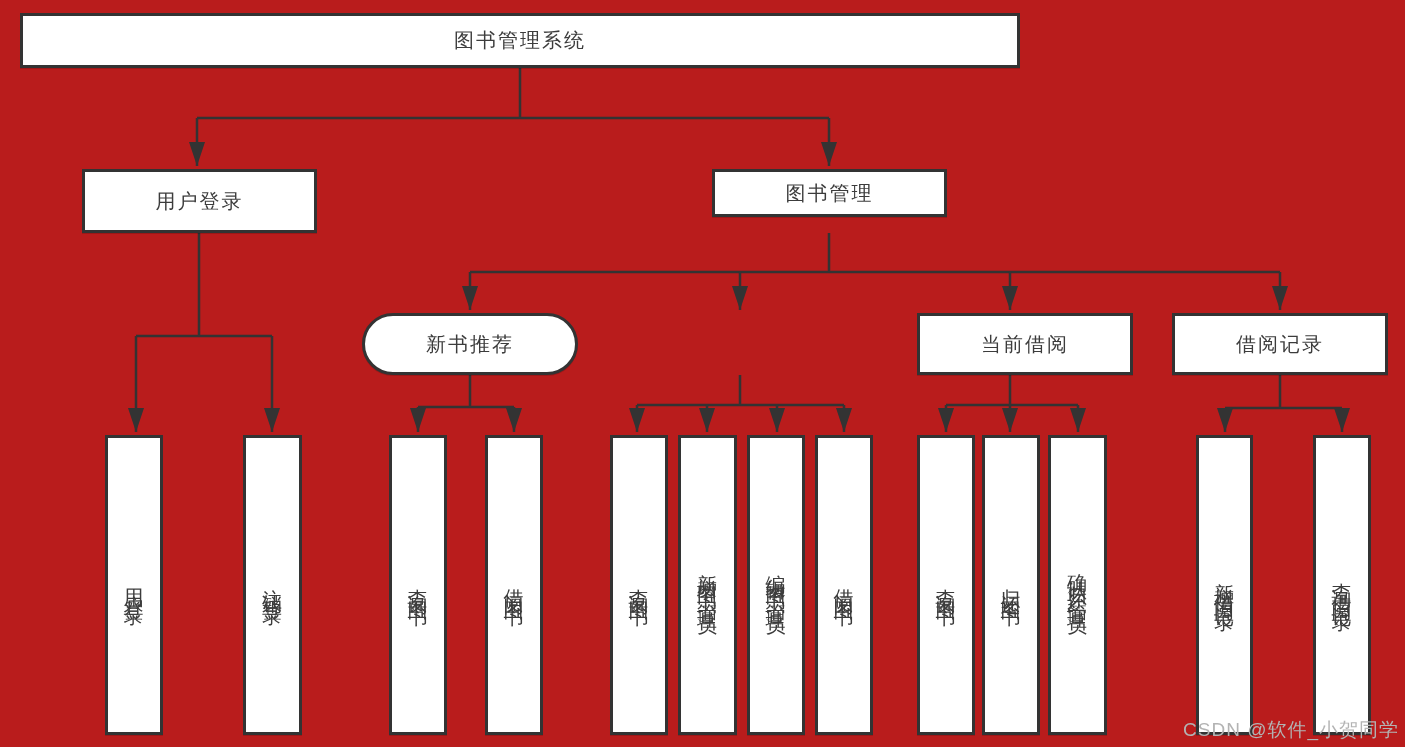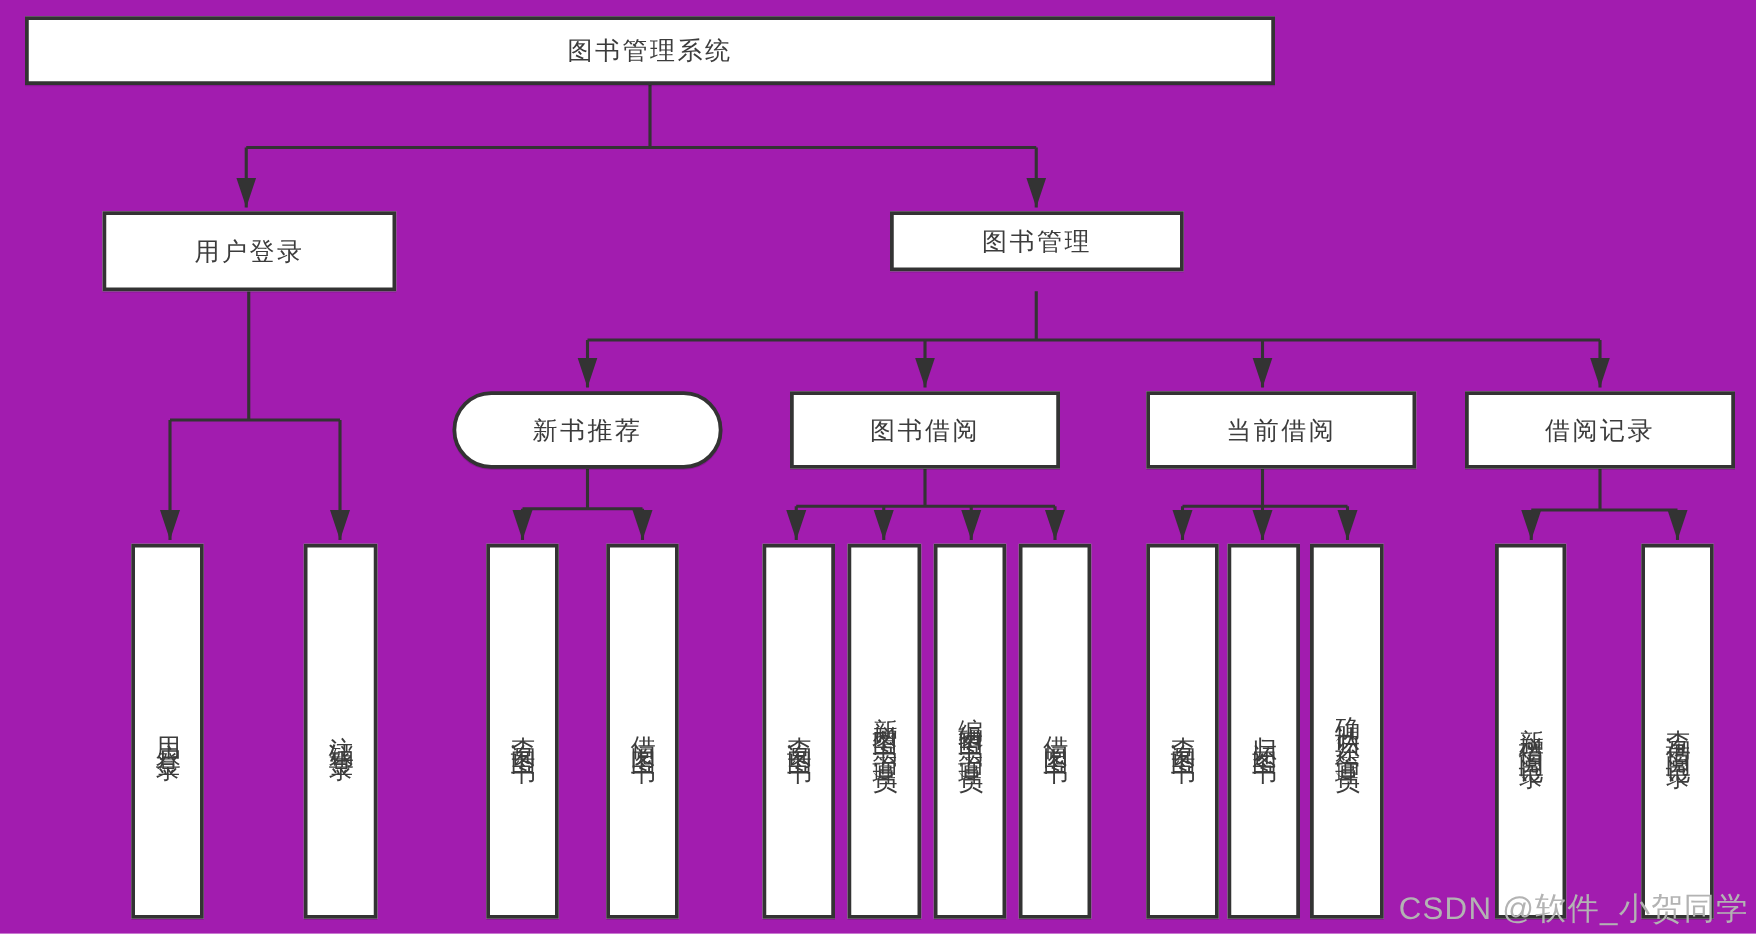--- a/index.html
+++ b/index.html
@@ -5,21 +5,21 @@
   html, body {
     margin: 0;
     padding: 0;
     background: #ffffff;
     font-family: "Liberation Sans", "DejaVu Sans", sans-serif;
   }
   .stage {
     position: relative;
     width: 1405px;
     height: 747px;
-    background: #a21caf;
+    background: #b91c1c;
     overflow: hidden;
   }
   .connectors {
     position: absolute;
     left: 0;
     top: 0;
     z-index: 1;
   }
   .box {
     position: absolute;
@@ -41,21 +41,21 @@
     letter-spacing: 6px;
     font-size: 20px;
     line-height: 1;
   }
   .watermark {
     position: absolute;
     right: 6px;
     bottom: 4px;
     z-index: 3;
     color: #b3b3b3;
-    font-size: 25px;
+    font-size: 19px;
     letter-spacing: 1px;
     white-space: nowrap;
   }
 </style>
 </head>
 <body>
 
 <div class="stage">
 
   <svg class="connectors" width="1405" height="747" viewBox="0 0 1405 747">
@@ -108,23 +108,20 @@
   <div class="box" style="left:82px; top:169px; width:235px; height:64px;">
     <span>用户登录</span>
   </div>
   <div class="box" style="left:712px; top:169px; width:235px; height:48px;">
     <span>图书管理</span>
   </div>
 
   <div class="box" style="left:362px; top:313px; width:216px; height:62px;border-radius:31px;">
     <span>新书推荐</span>
   </div>
-  <div class="box" style="left:632px; top:313px; width:216px; height:62px;">
-    <span>图书借阅</span>
-  </div>
   <div class="box" style="left:902px; top:313px; width:216px; height:62px;margin-left:15px;">
     <span>当前借阅</span>
   </div>
   <div class="box" style="left:1172px; top:313px; width:216px; height:62px;">
     <span>借阅记录</span>
   </div>
 
   <div class="box vbox" style="left:105px; top:435px; width:58px; height:300px;">
     <span>用户登录</span>
   </div>

